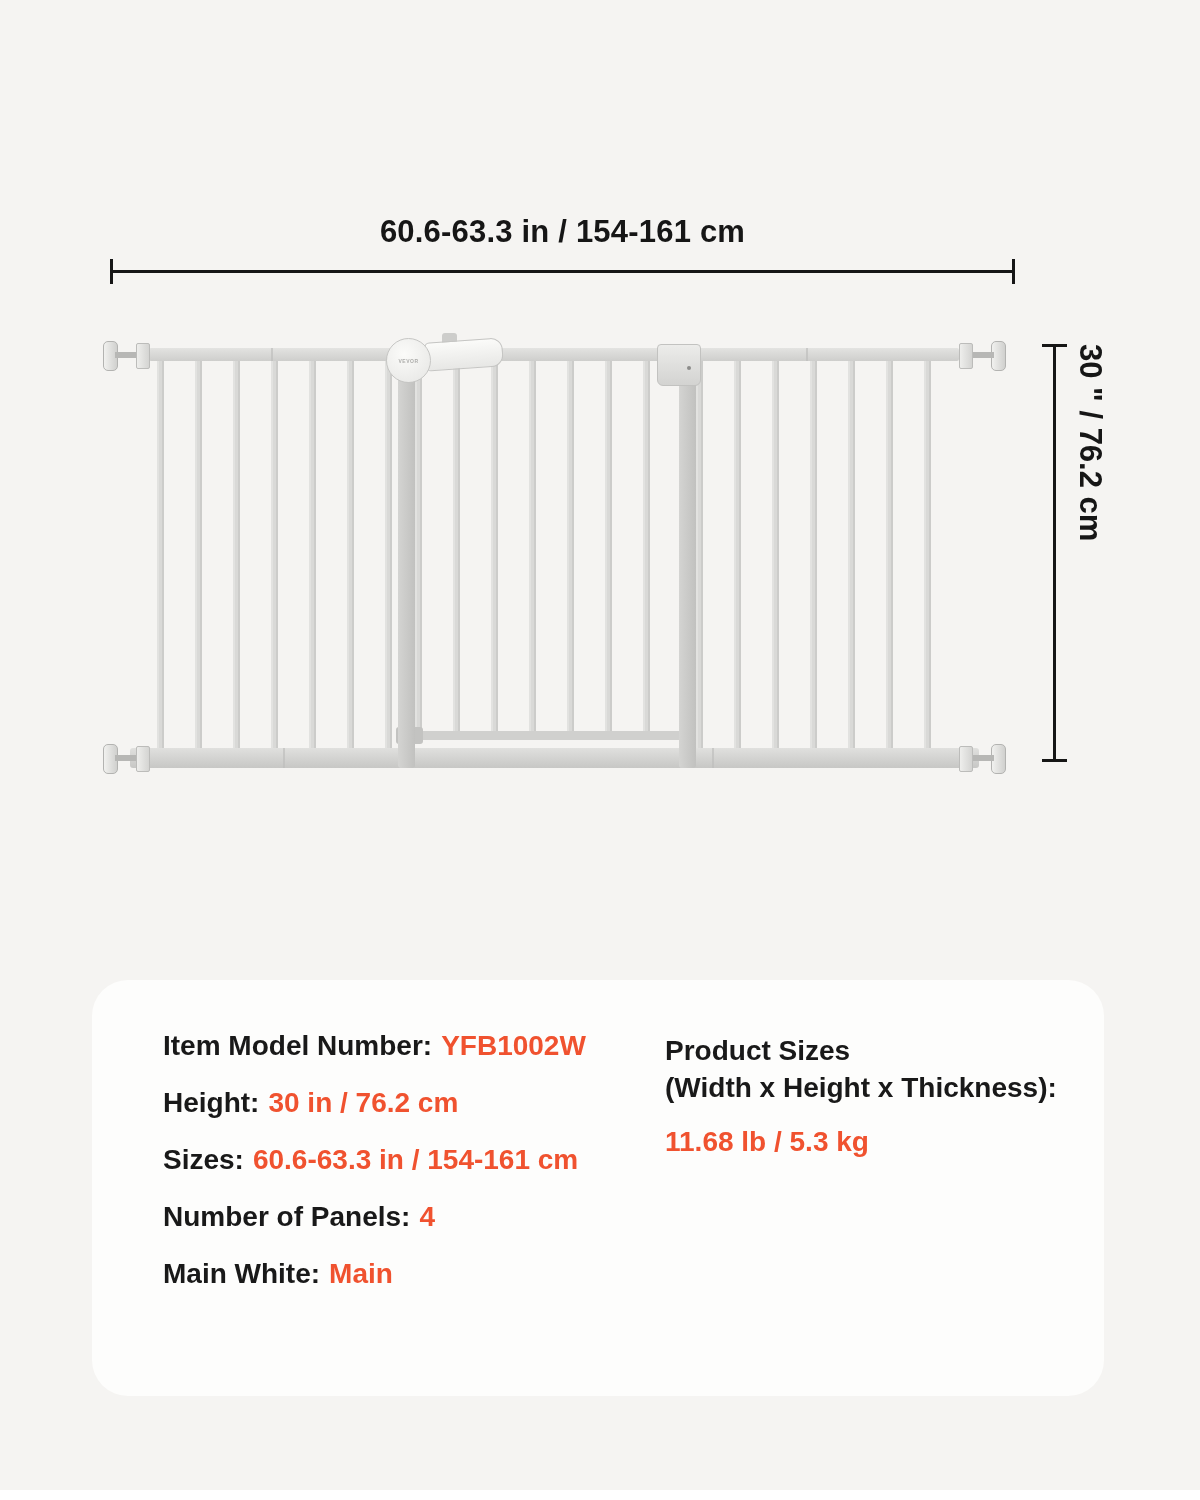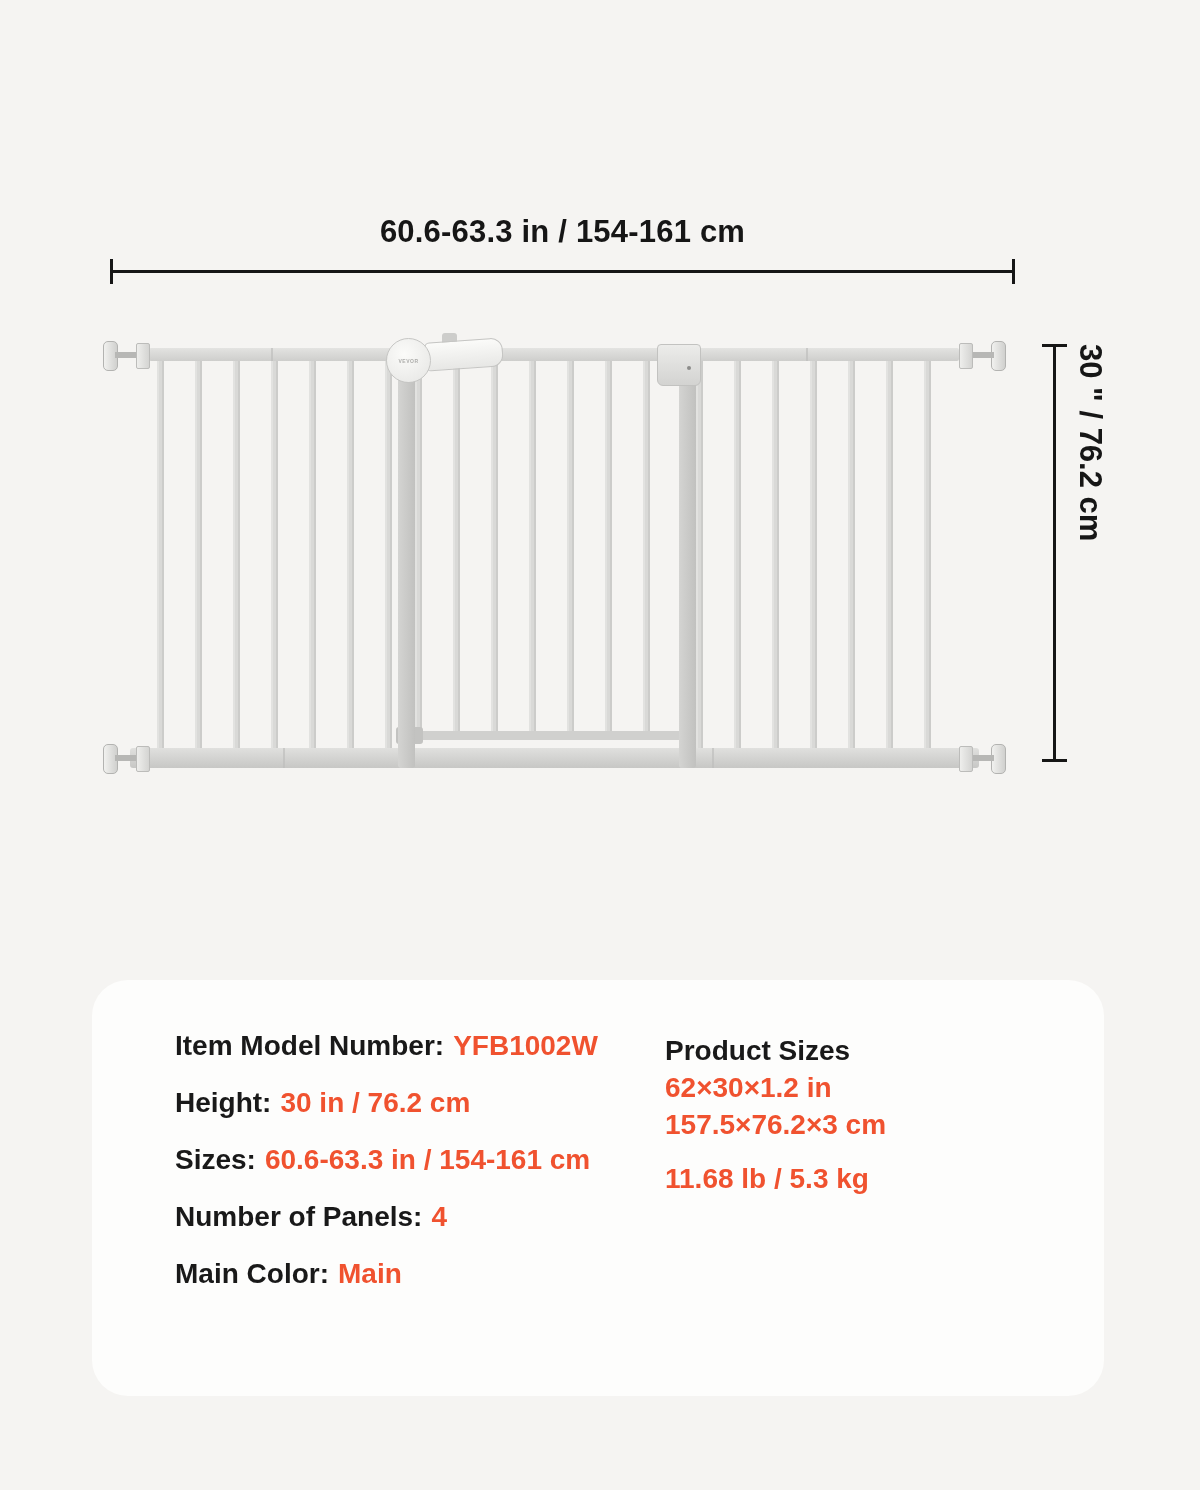--- a/index.html
+++ b/index.html
@@ -93,21 +93,21 @@
   .knob.bl { left:10px;  top:401px; }
   .knob.tr { left:857px; top:-2px; }
   .knob.br { left:857px; top:401px; }
 
   
   .spec-card {
     position:absolute; left:92px; top:980px; width:1012px; height:416px;
     background:#FDFDFC; border-radius:36px;
   }
   .col-left {
-    position:absolute; left:83px; top:49px;
+    position:absolute; left:71px; top:49px;
     display:flex; flex-direction:column; gap:23px;
     font-size:28px; line-height:34px; font-weight:600;
   }
   .spec-row .val { color:#F0522F; margin-left:9px; }
   .col-right {
     position:absolute; left:573px; top:52px;
     display:flex; flex-direction:column; gap:17px;
     font-size:28px; line-height:37px; font-weight:600;
   }
   .spec-block .val-lines { color:#F0522F; }
@@ -180,31 +180,28 @@
       <div class="spec-row">
         <span class="lbl">Height:</span><span class="val">30 in / 76.2 cm</span>
       </div>
       <div class="spec-row">
         <span class="lbl">Sizes:</span><span class="val">60.6-63.3 in / 154-161 cm</span>
       </div>
       <div class="spec-row">
         <span class="lbl">Number of Panels:</span><span class="val">4</span>
       </div>
       <div class="spec-row">
-        <span class="lbl">Main Color:</span><span class="val">Main</span>
+        <span class="lbl">Main White:</span><span class="val">Main</span>
       </div>
     </div>
     <div class="col-right">
       <div class="spec-block">
         <div class="title-lines">
           <div>Product Sizes</div>
-        </div>
-        <div class="val-lines">
-          <div>62×30×1.2 in</div>
-          <div>157.5×76.2×3 cm</div>
+          <div>(Width x Height x Thickness):</div>
         </div>
       </div>
       <div class="spec-block">
         <div class="val-lines">
           <div>11.68 lb / 5.3 kg</div>
         </div>
       </div>
     </div>
   </div>
 

